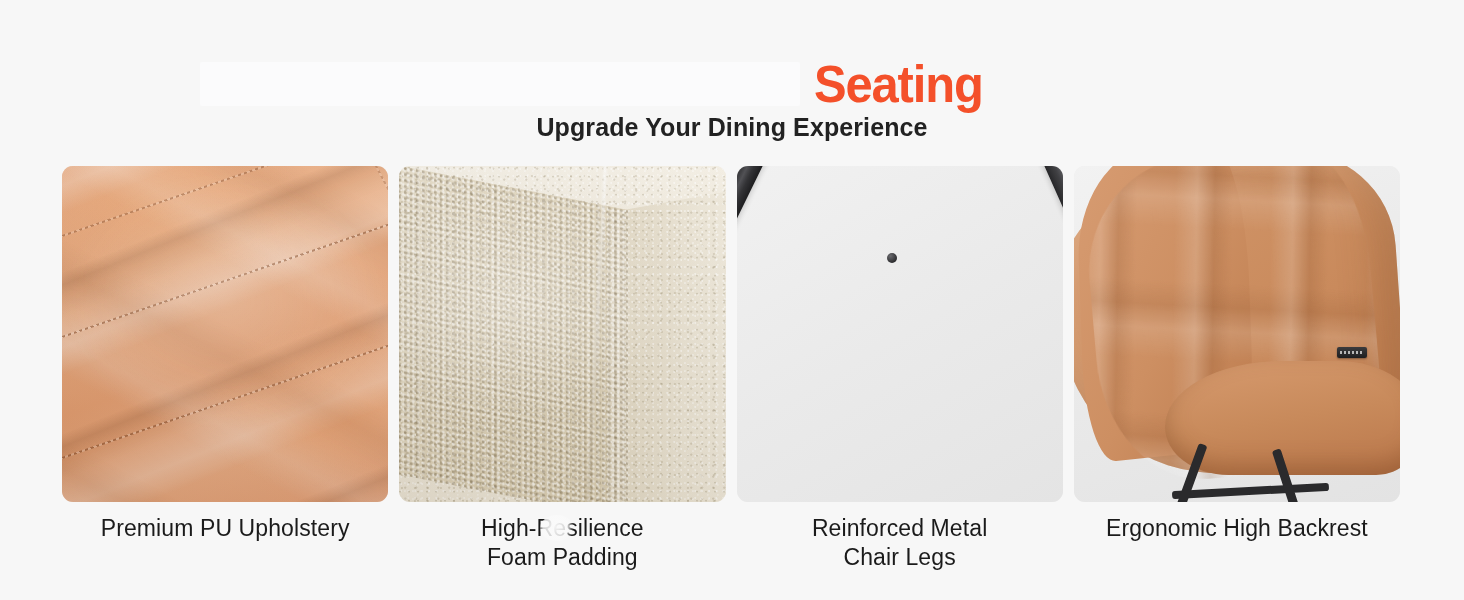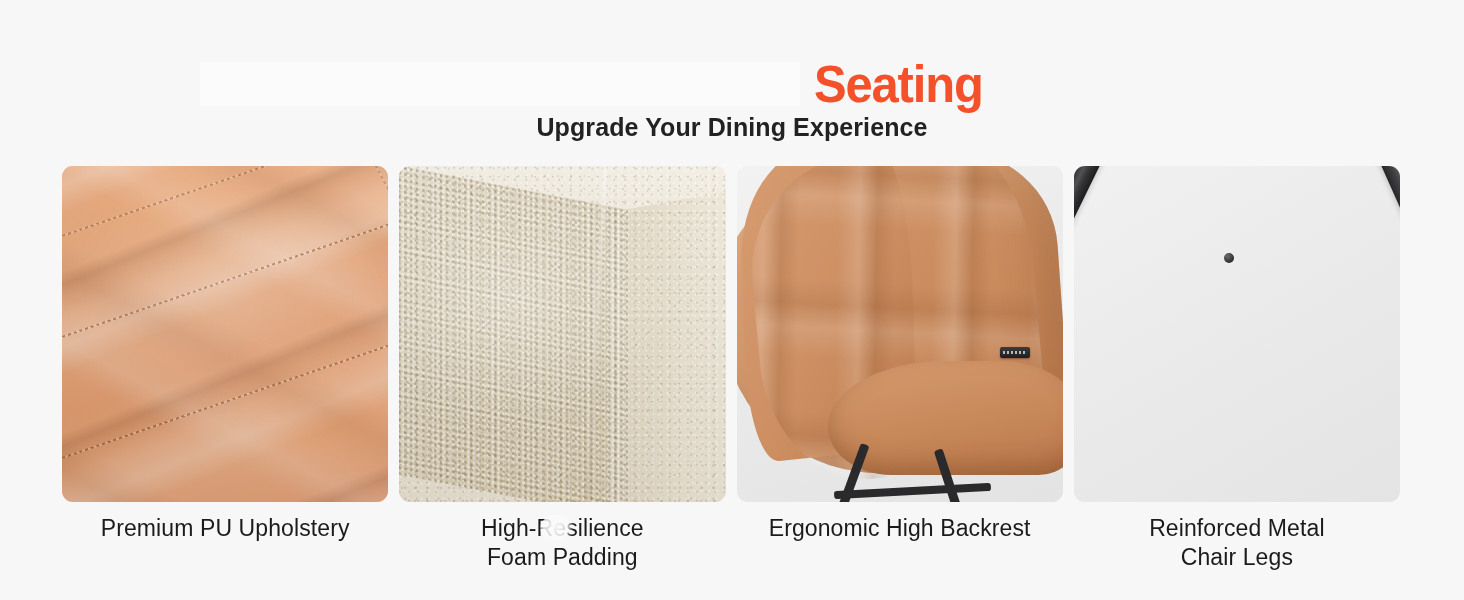--- a/index.html
+++ b/index.html
@@ -392,40 +392,40 @@
       <div class="foam-pore-face"></div>
       <div class="foam-edge"></div>
       <div class="foam-shade"></div>
     </div>
     <div class="caption">High-Resilience
 Foam Padding</div>
   </div>
 
   <div class="cell">
     <div class="thumb">
+      <div class="legs-bg"></div>
+      <div class="leg-bar leg-c"></div>
+      <div class="leg-bar leg-d"></div>
+
+      <div class="leg-joint"></div>
+    </div>
+    <div class="caption">Reinforced Metal
+Chair Legs</div>
+  </div>
+
+  <div class="cell">
+    <div class="thumb">
       <div class="chair-bg"></div>
       <div class="chair-body"></div>
       <div class="chair-back"></div>
       <div class="chair-quilt"></div>
       <div class="chair-seat"></div>
       <div class="chair-leg chair-leg-bar"></div>
       <div class="chair-leg chair-leg-1"></div>
       <div class="chair-leg chair-leg-2"></div>
       <div class="chair-tag"></div>
     </div>
     <div class="caption">Ergonomic High Backrest</div>
   </div>
 
-  <div class="cell">
-    <div class="thumb">
-      <div class="legs-bg"></div>
-      <div class="leg-bar leg-c"></div>
-      <div class="leg-bar leg-d"></div>
-
-      <div class="leg-joint"></div>
-    </div>
-    <div class="caption">Reinforced Metal
-Chair Legs</div>
-  </div>
-
 </div>
 
 <div class="caption-blob"></div>
 
 </body></html>

